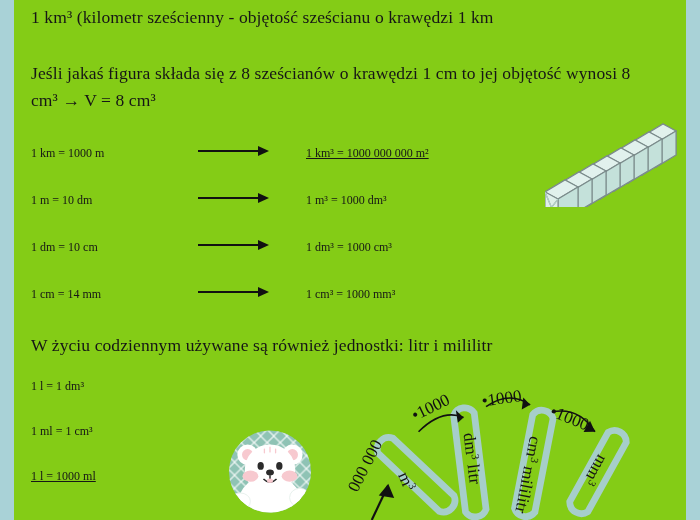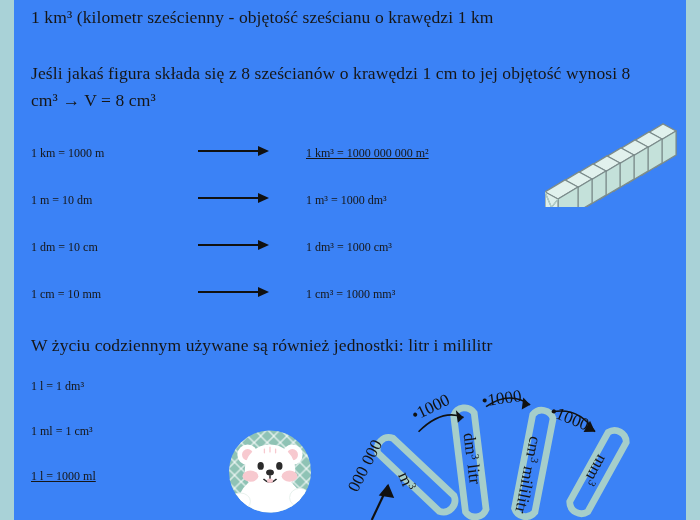--- a/index.html
+++ b/index.html
@@ -11,21 +11,21 @@
     height: 520px;
     background: #ffffff;
     font-family: "Liberation Serif", "DejaVu Serif", serif;
     color: #1a1a1a;
     overflow: hidden;
   }
   #slide {
     position: relative;
     width: 700px;
     height: 520px;
-    background: #3b82f6;
+    background: #84cc16;
     overflow: hidden;
   }
   
   .edge-bar {
     position: absolute;
     top: 0;
     width: 14px;
     height: 520px;
     background: #a9d2d7;
   }
@@ -107,21 +107,21 @@
   </div>
   <div class="eq" style="left:306px; top:189px;">1 m³ = 1000 dm³</div>
 
   <div class="eq" style="left:31px; top:236px;">1 dm = 10 cm</div>
   <div class="arrow-row" style="left:198px; top:239px; width:75px;">
     <div class="shaft"></div>
       <div class="head"></div>
   </div>
   <div class="eq" style="left:306px; top:236px;">1 dm³ = 1000 cm³</div>
 
-  <div class="eq" style="left:31px; top:283px;">1 cm = 10 mm</div>
+  <div class="eq" style="left:31px; top:283px;">1 cm = 14 mm</div>
   <div class="arrow-row" style="left:198px; top:286px; width:75px;">
     <div class="shaft"></div>
       <div class="head"></div>
   </div>
   <div class="eq" style="left:306px; top:283px;">1 cm³ = 1000 mm³</div>
 
   <div class="para" style="left:31px; top:332px; width:620px;">W życiu codziennym używane są również jednostki: litr i mililitr</div>
 
   <div class="eq" style="left:31px; top:375px;">1 l = 1 dm³</div>
   <div class="eq" style="left:31px; top:420px;">1 ml = 1 cm³</div>

